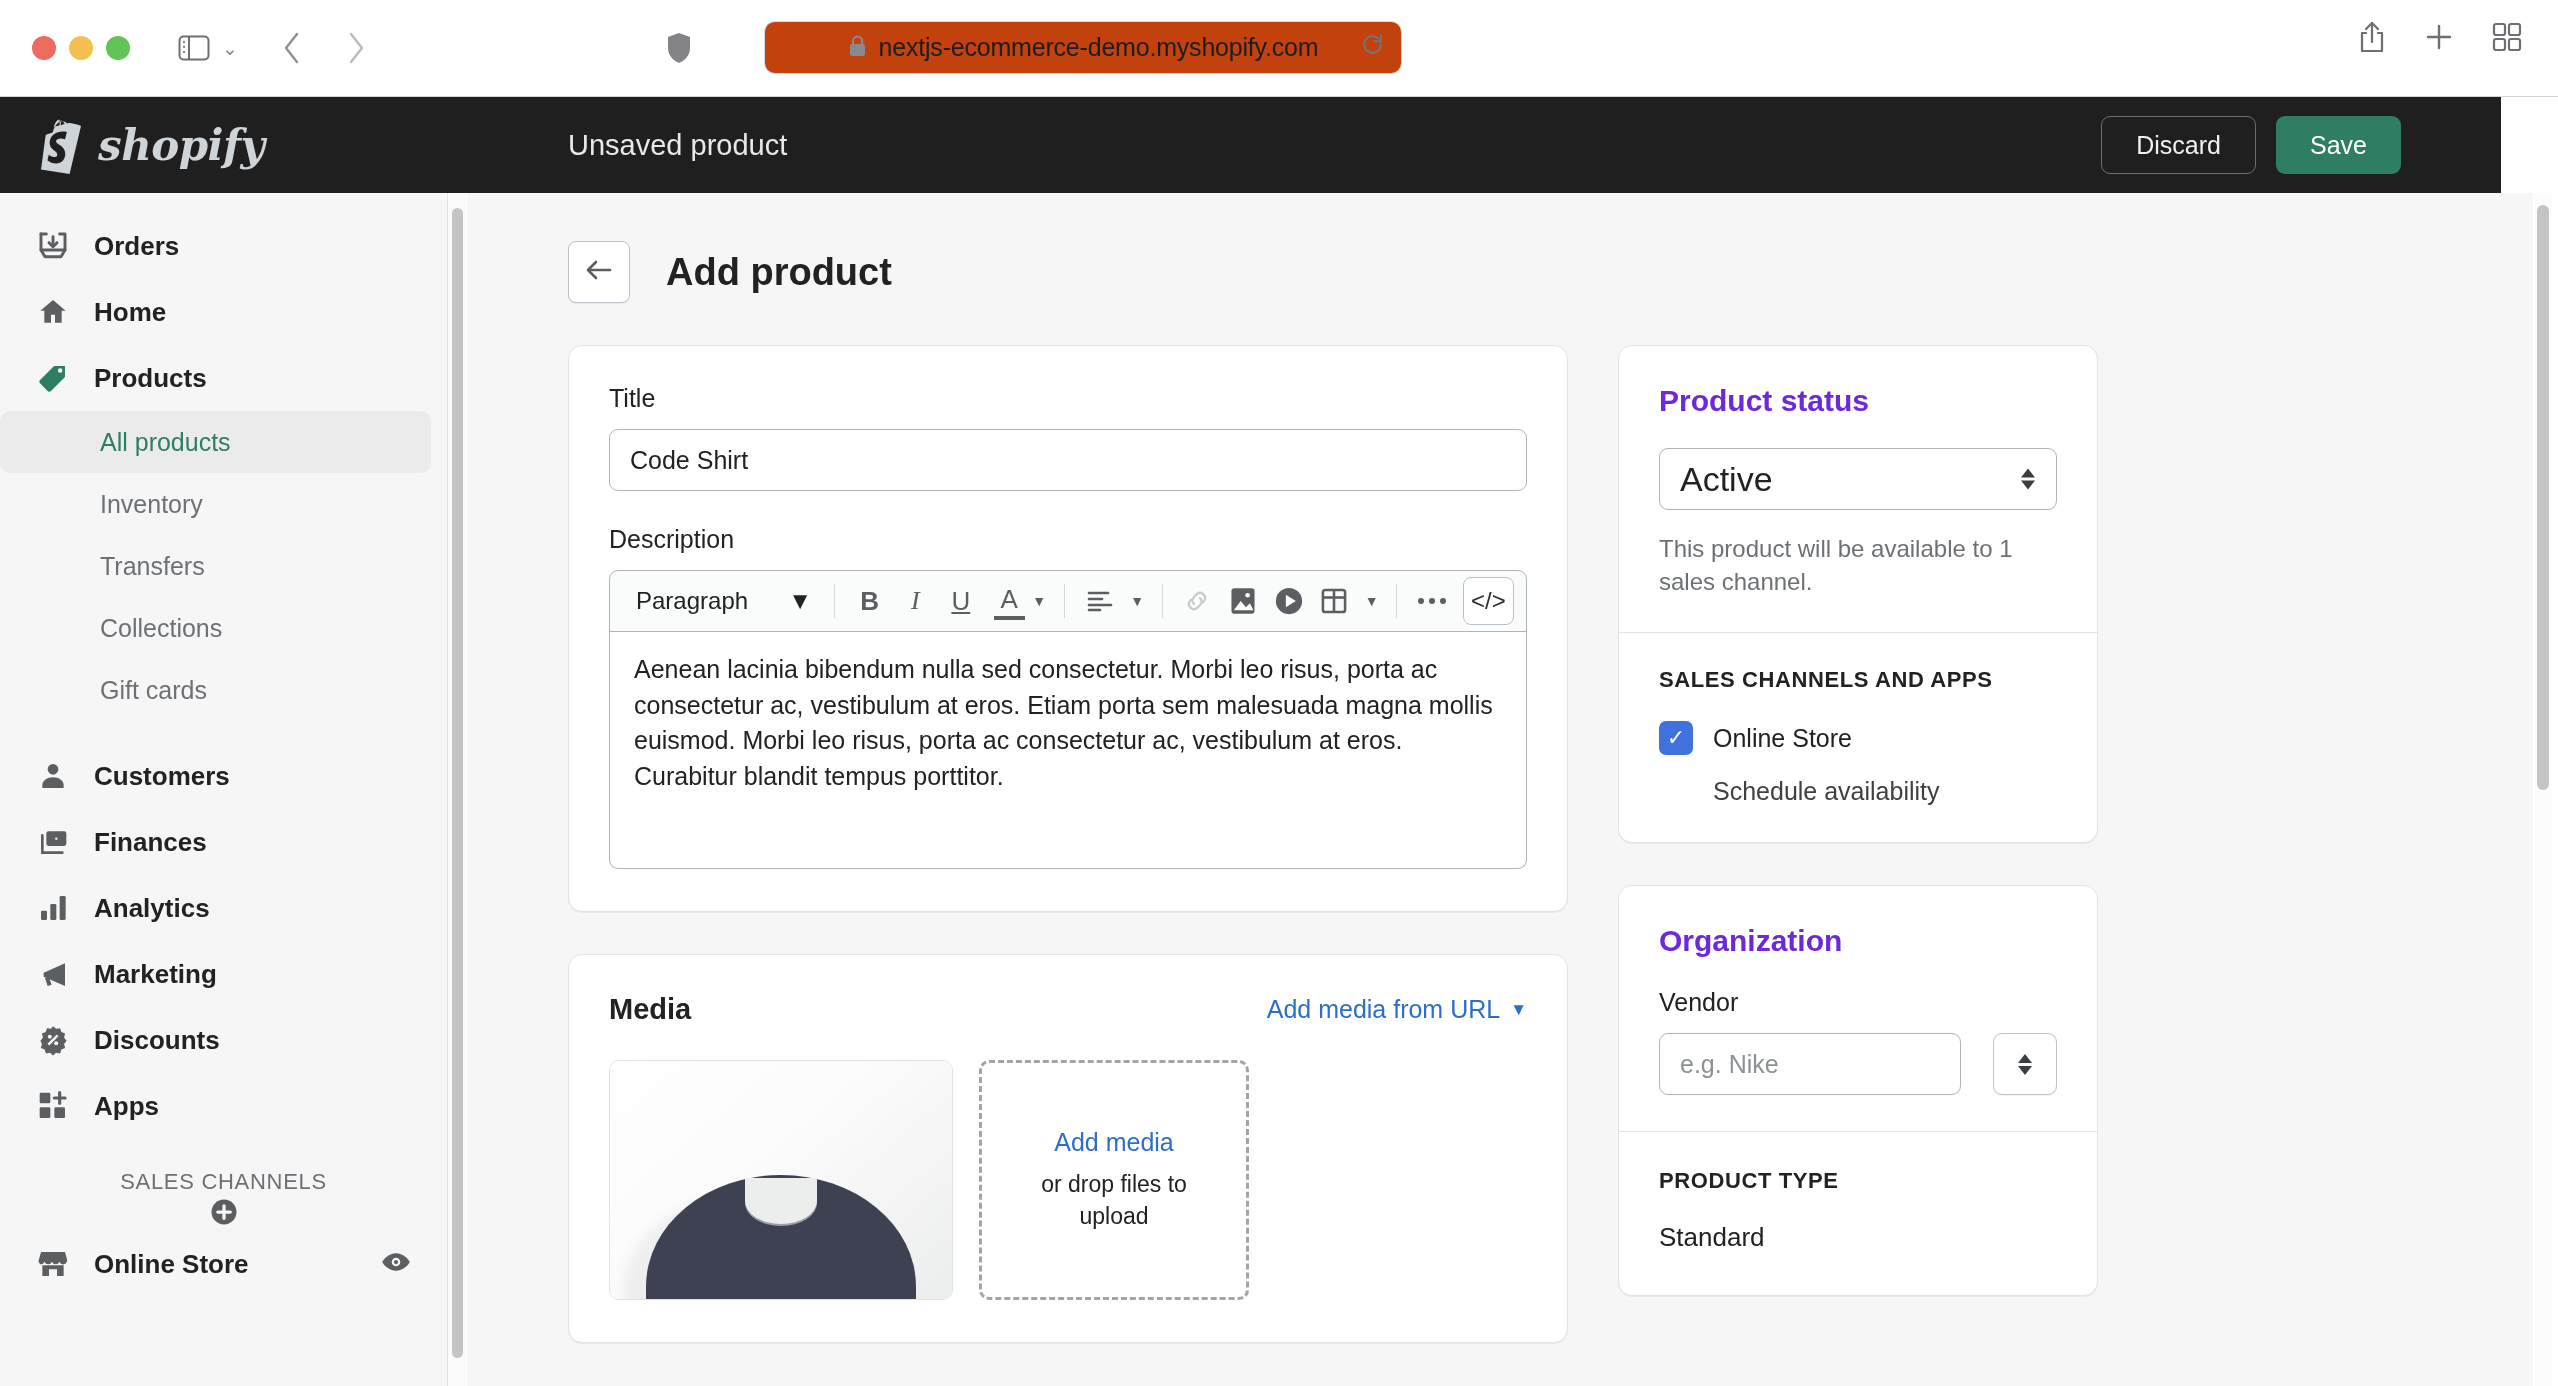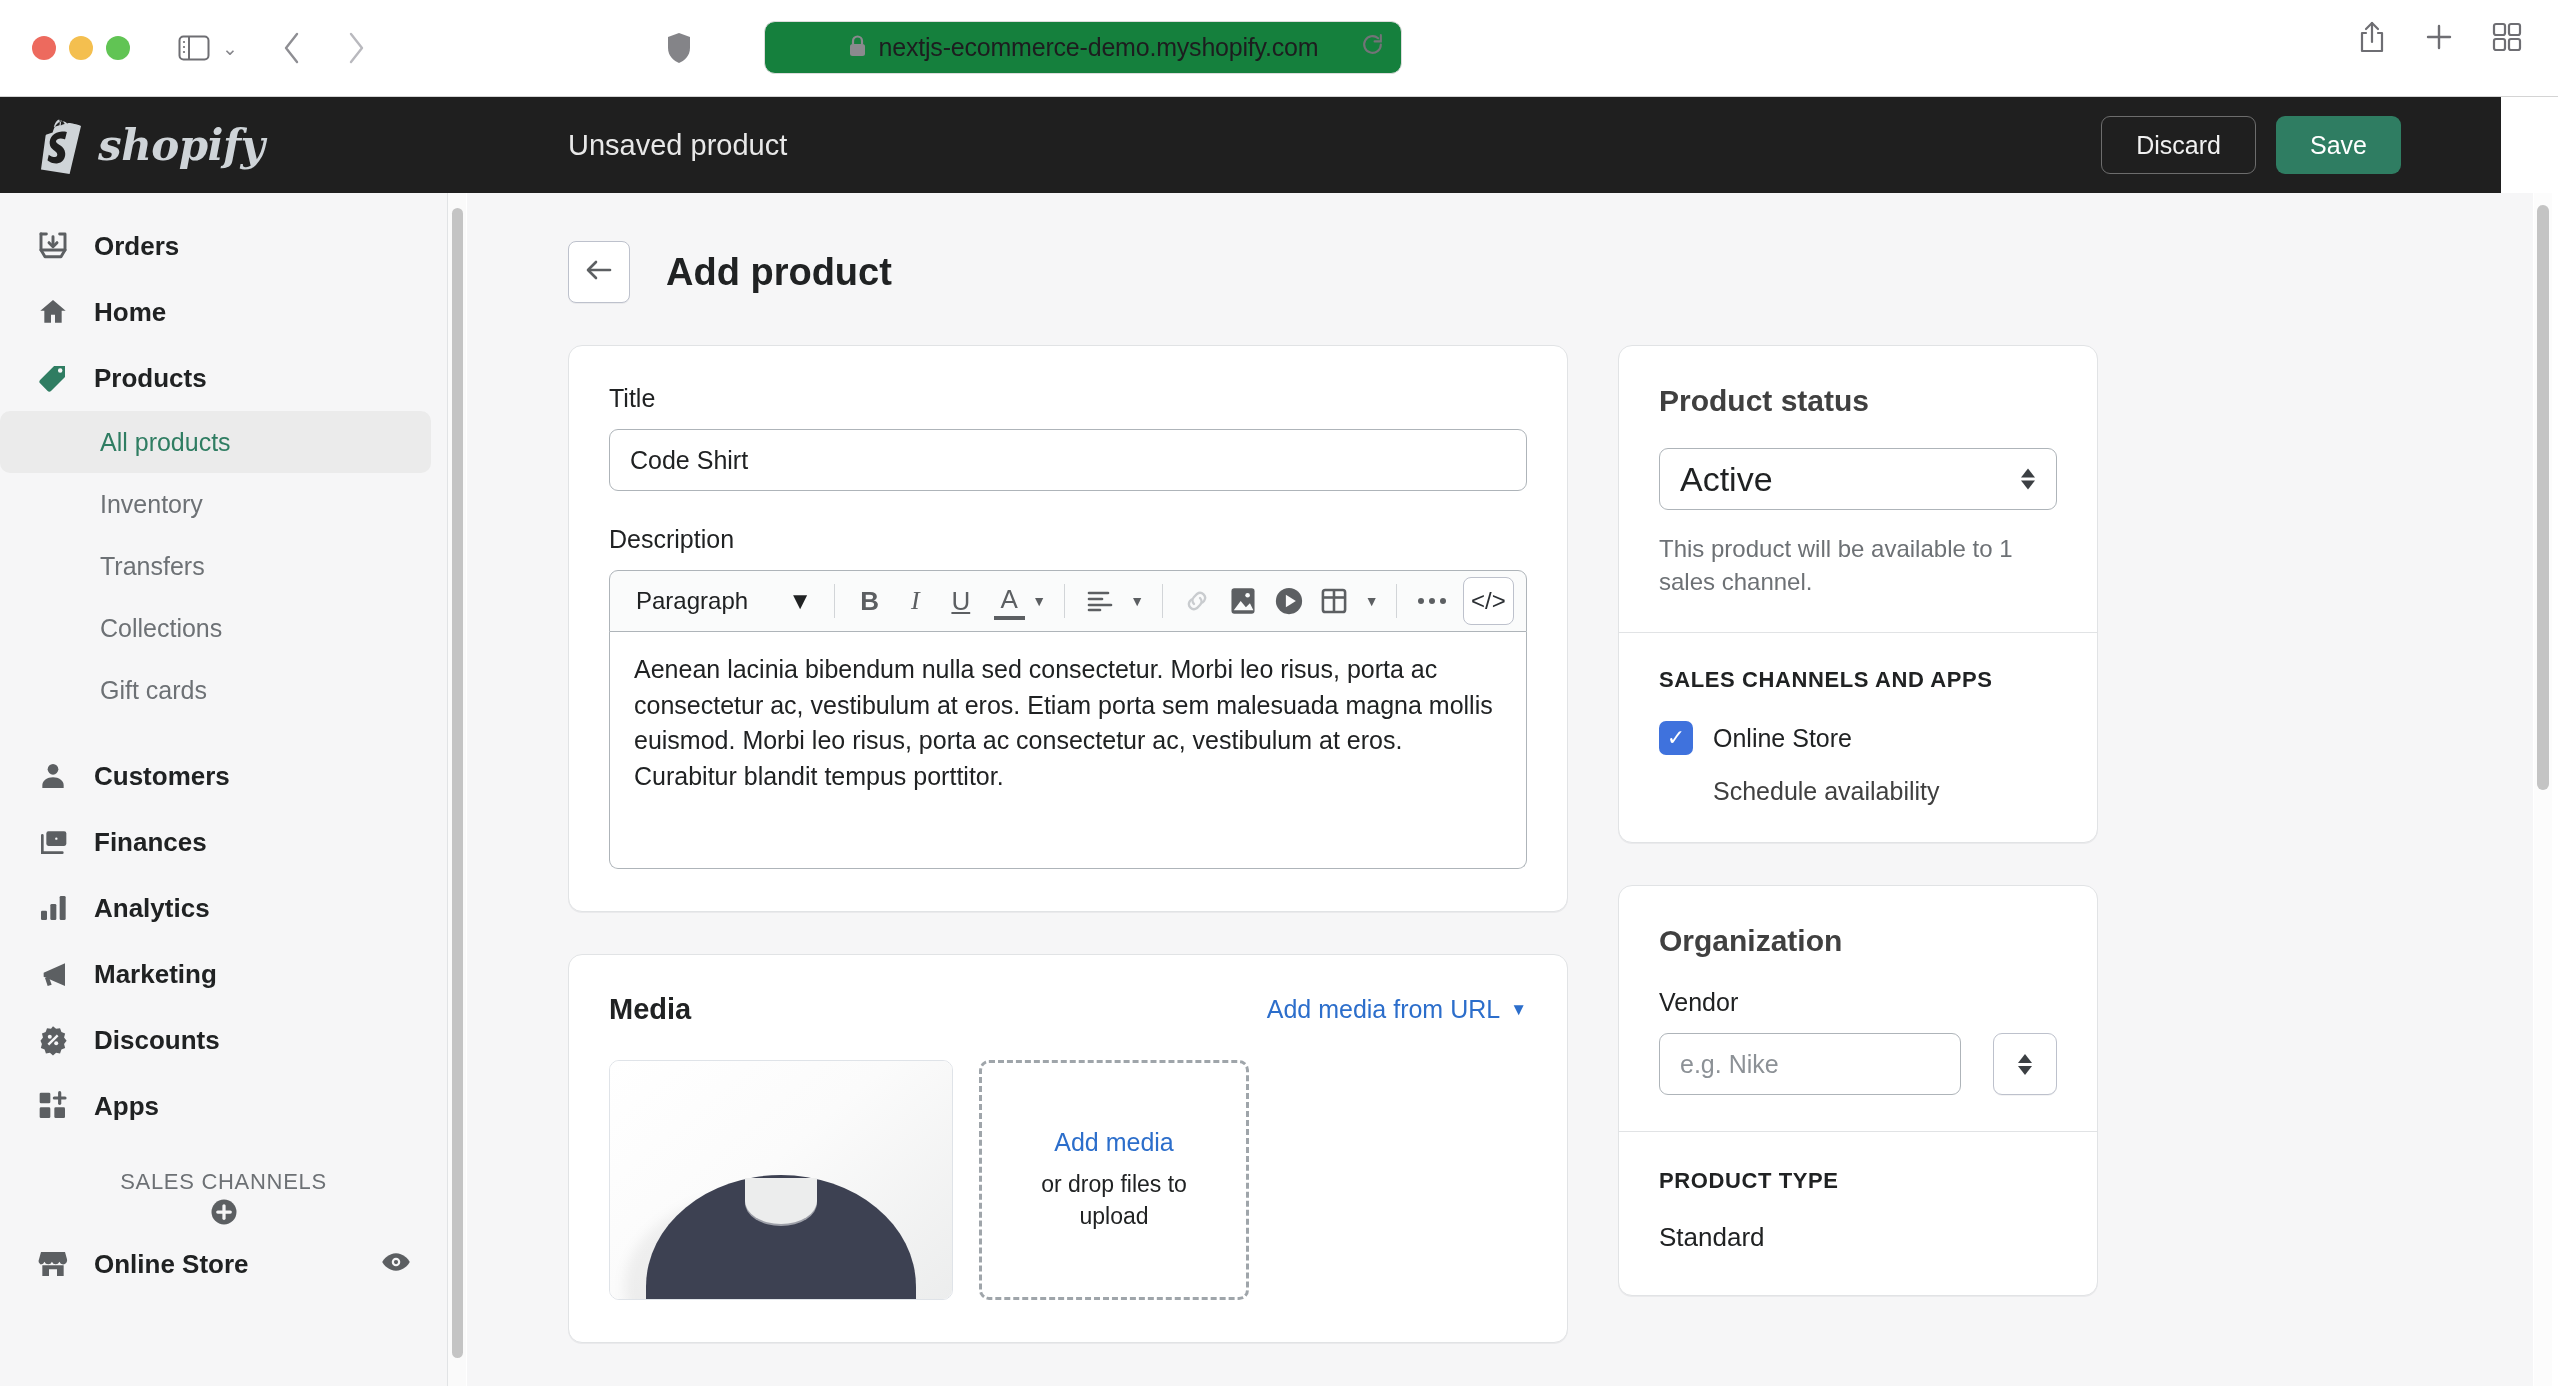--- a/index.html
+++ b/index.html
@@ -29,21 +29,21 @@
     color: #6e6e73;
   }
   .sidebar-toggle { margin-left: 48px; }
   .chev-small { margin-left: 12px; color: #86868b; font-size: 19px; }
   .nav-arrows { display: flex; gap: 44px; margin-left: 44px; color: #9a9aa0; }
 
   .url-bar {
     position: absolute; left: 764px; top: 21px;
     width: 638px; height: 53px;
     border: 1.5px solid #dcdcdc; border-radius: 11px;
-    background: #15803d;
+    background: #c2410c;
     display: flex; align-items: center; justify-content: center;
     gap: 12px;
   }
   .url-text {
     font-size: 25px; color: #1d1d1f; letter-spacing: -0.2px;
   }
   .url-reload {
     position: absolute; right: 16px; color: #737378; font-size: 22px;
   }
   .chrome-right {
@@ -272,21 +272,21 @@
     width: 270px; height: 240px;
     border: 3px dashed #9fa5aa; border-radius: 10px;
     display: flex; flex-direction: column;
     align-items: center; justify-content: center;
     gap: 12px; cursor: pointer; background: #ffffff;
   }
   .drop-link { color: #2c6ecb; font-size: 25px; }
   .drop-sub { color: #202223; font-size: 23px; text-align: center; line-height: 1.35; max-width: 180px; }
 
   
-  .side-card-title { font-size: 30px; font-weight: 700; color: #404040; margin-bottom: 30px; }
+  .side-card-title { font-size: 30px; font-weight: 700; color: #6d28d9; margin-bottom: 30px; }
   .select-wrap { position: relative; }
   .select-box {
     width: 100%; height: 62px;
     border: 1px solid #aeb4b9; border-radius: 9px;
     background: #ffffff; display: flex; align-items: center;
     padding: 0 20px; font-size: 34px; color: #202223; cursor: pointer;
   }
   .select-arrows {
     position: absolute; right: 22px; top: 50%; transform: translateY(-50%);
     display: flex; flex-direction: column; gap: 3px; color: #3b3f43;

